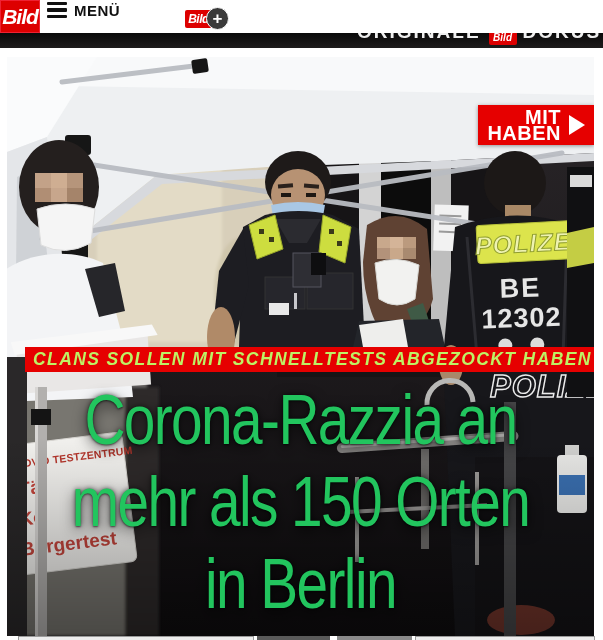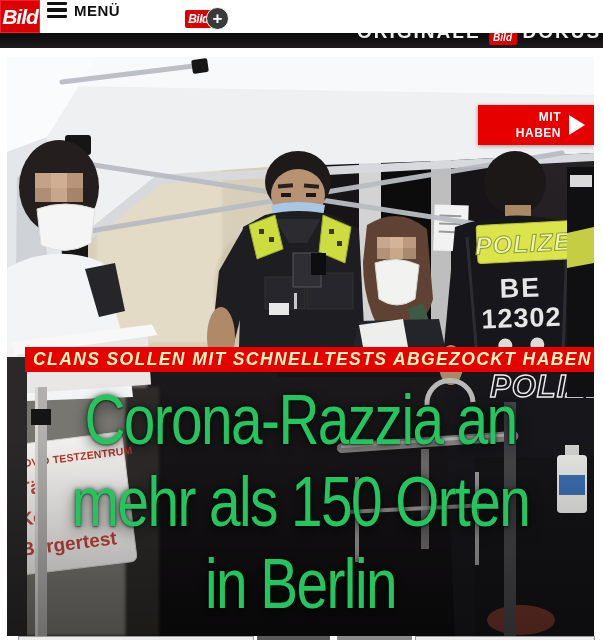--- a/index.html
+++ b/index.html
@@ -29,24 +29,24 @@
   .promo-chip { background:#dd0000; color:#fff; font-weight:bold; font-style:italic; font-size:10px;
                 width:28px; height:16px; display:flex; align-items:center; justify-content:center;
                 border-radius:2px; margin:16px 6px 0 8px; }
   
   .teaser { position:absolute; left:7px; top:57px; width:587px; height:579px; overflow:hidden;
             background:#191719; cursor:pointer; }
   .scene { position:absolute; left:0; top:0; }
   .video-badge { position:absolute; right:0; top:48px; width:116px; height:40px; background:#e60000;
                  display:flex; align-items:center; justify-content:flex-end; padding-right:9px; gap:8px;
                  box-shadow:0 1px 4px rgba(0,0,0,.4); }
-  .vb-text { text-align:right; color:#fff; font-weight:800; font-size:12px; line-height:16.5px; letter-spacing:.5px; }
+  .vb-text { text-align:right; color:#fff; font-weight:800; font-size:20px; line-height:16.5px; letter-spacing:.5px; }
   .vb-play { width:0; height:0; border-top:10px solid transparent; border-bottom:10px solid transparent;
              border-left:16px solid #fff; }
-  .kicker { position:absolute; left:18px; top:290px; height:25px; background:#e60000; color:#fef9c3;
+  .kicker { position:absolute; left:18px; top:290px; height:25px; background:#e60000; color:#bef264;
             font-weight:bold; font-style:italic; font-size:17.5px; letter-spacing:1.4px;
             display:flex; align-items:center; padding:0 8px; white-space:nowrap; }
   .headline { position:absolute; left:0; top:322px; width:100%; text-align:center; color:#22c55e;
               font-weight:normal; font-size:71px; line-height:82px; letter-spacing:-2px;
               text-shadow:0 0 6px rgba(0,0,0,.55), 0 4px 16px rgba(0,0,0,.7), 0 1px 2px rgba(0,0,0,.5); }
   .headline div { transform:scaleX(.8); transform-origin:center; white-space:nowrap; }
   
   .bottom-strip { position:absolute; left:0; top:636px; width:603px; height:4px; background:#fff; }
   .bs-box { position:absolute; top:0; height:4px; background:#ededed; border:1px solid #9a9a9a; border-bottom:none; }
   .bs-dark1 { position:absolute; top:0; height:4px; background:#5a5a5a; }

